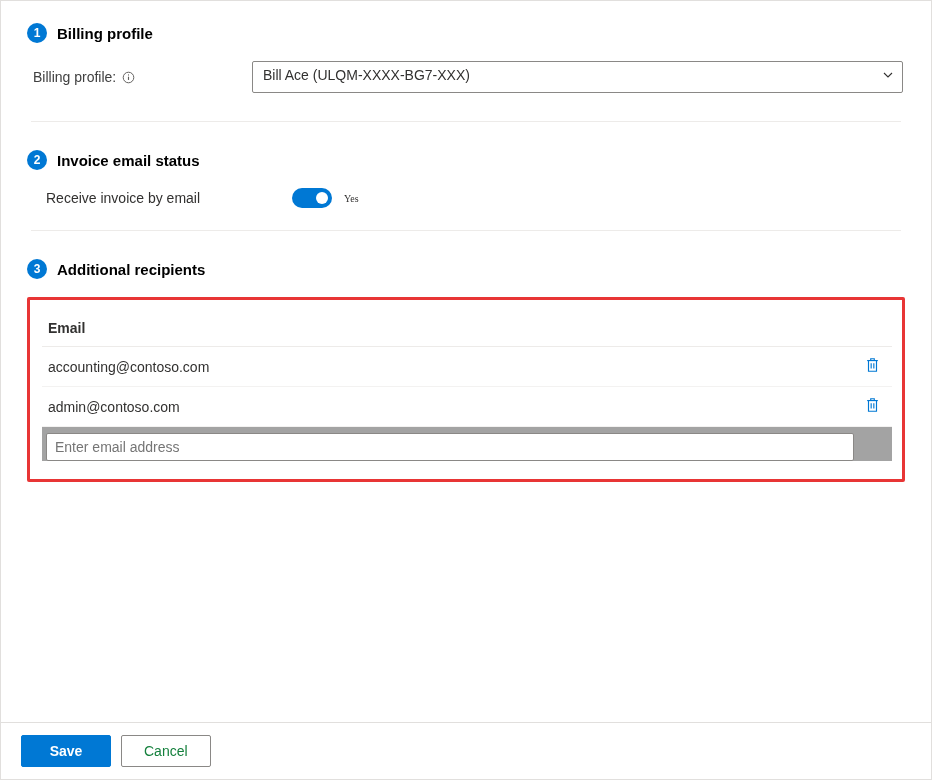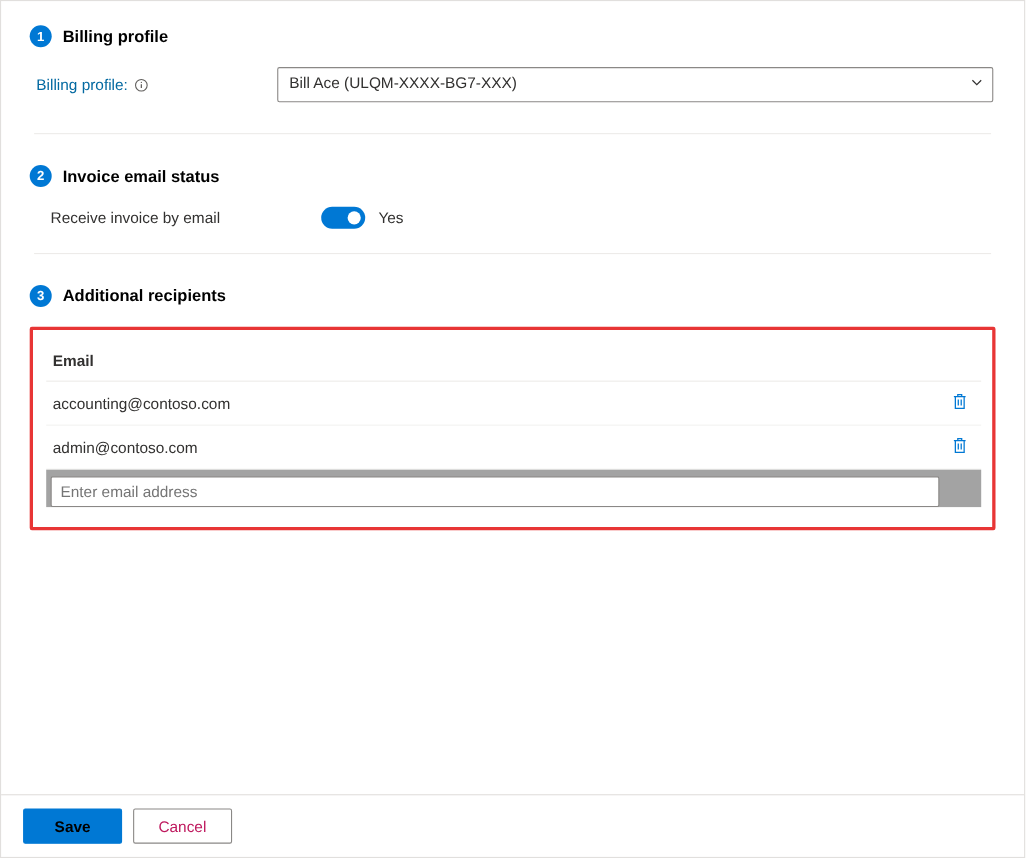--- a/index.html
+++ b/index.html
@@ -48,21 +48,21 @@
     .field-row {
       display: flex;
       align-items: center;
       margin-bottom: 28px;
     }
     .field-label {
       width: 225px;
       display: flex;
       align-items: center;
       font-size: 14px;
-      color: #0369a1;
+      color: #404040;
       padding-left: 6px;
     }
     .info-icon {
       display: inline-flex;
       margin-left: 6px;
       cursor: pointer;
     }
     .info-icon svg { width: 13px; height: 13px; }
     .select-box {
       flex: 1;
@@ -109,21 +109,21 @@
     .toggle::after {
       content: "";
       position: absolute;
       width: 12px;
       height: 12px;
       background: #fff;
       border-radius: 50%;
       top: 4px;
       right: 4px;
     }
-    .toggle-value { font-size: 14px; }
+    .toggle-value { font-size: 10px; font-family: Liberation Serif, serif; }
     .recipients-box {
       border: 3px solid #e83535;
       border-radius: 2px;
       padding: 14px 10px 18px 12px;
       margin-top: 0;
     }
     .table-header {
       font-weight: 600;
       font-size: 14px;
       padding: 6px 6px 10px 6px;
@@ -178,28 +178,28 @@
       border-radius: 2px;
       font-size: 14px;
       font-family: inherit;
       cursor: pointer;
       display: inline-flex;
       align-items: center;
       justify-content: center;
     }
     .btn-primary {
       background: #0078d4;
-      color: #000000;
+      color: #ffffff;
       border: 1px solid #0078d4;
       font-weight: 600;
       min-width: 90px;
     }
     .btn-secondary {
       background: #fff;
-      color: #be185d;
+      color: #15803d;
       border: 1px solid #8a8886;
       min-width: 80px;
     }
   </style>
 </head>
 <body>
 
 <div class="page">
   <div class="content">
 

